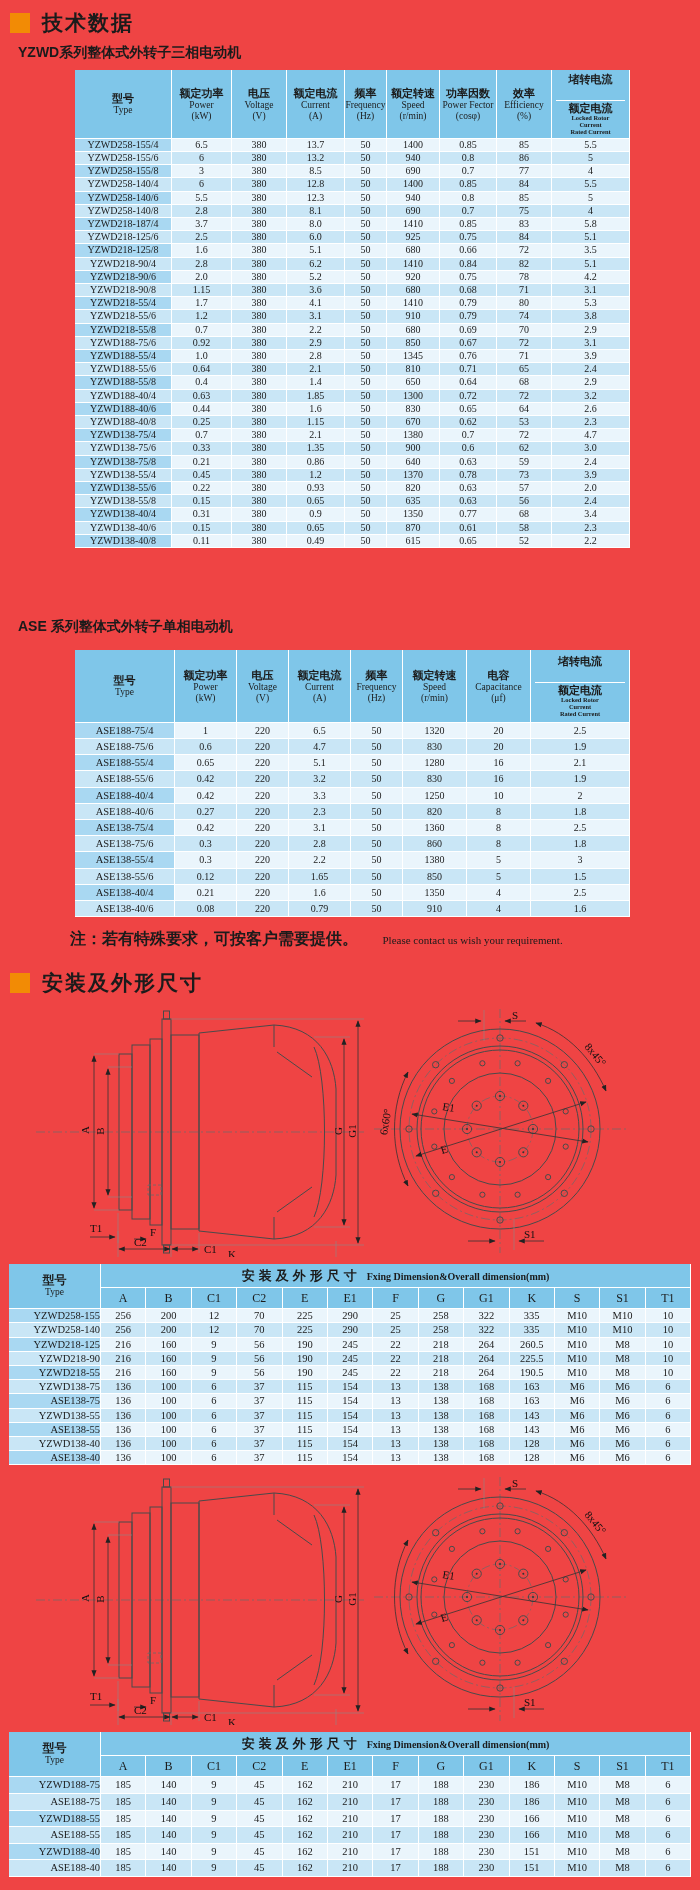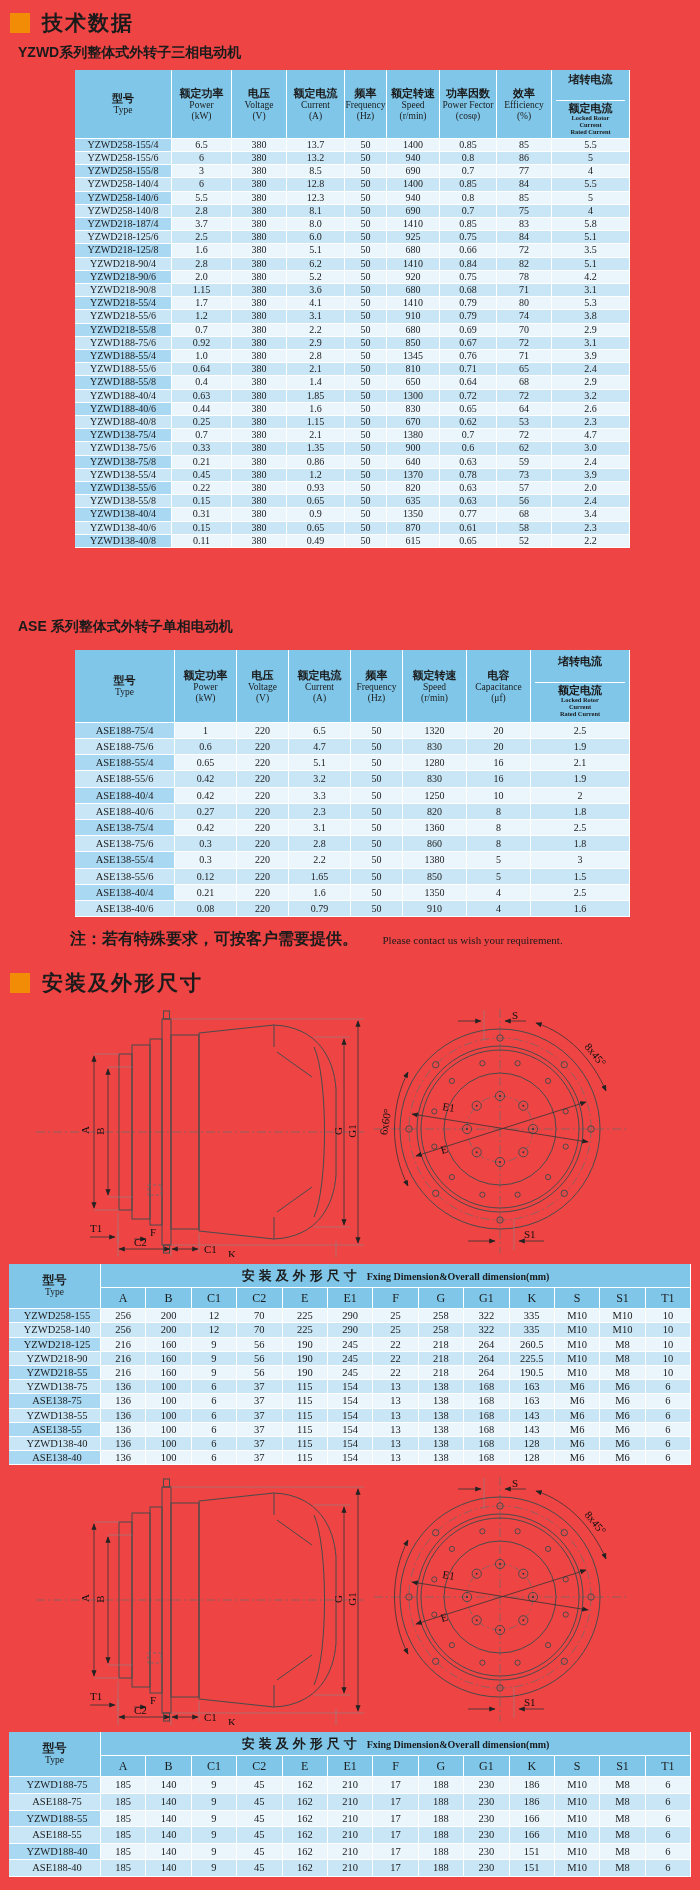--- a/index.html
+++ b/index.html
@@ -36,21 +36,21 @@
   .note{margin:12px 0 0 70px}
   .ncn{font-weight:bold;font-size:16px}
   .nen{font-family:"Liberation Serif","DejaVu Serif",serif;font-size:11px;margin-left:20px}
   .drawing{margin:10px 0 0 22px}
   .dim{width:682px;margin:3px 0 0 9px}
   .dim th.band{height:24px}
   .band-cn{font-size:13px;font-weight:bold;letter-spacing:4px}
   .band-en{font-size:10px;font-weight:bold;font-family:"Liberation Serif","DejaVu Serif",serif;margin-left:6px;letter-spacing:0}
   .dim th.letter{height:21px;font-family:"Liberation Serif","DejaVu Serif",serif;font-size:12px;font-weight:normal}
   .dim td{font-size:10.5px;height:13.2px;line-height:13.2px}
-  .dim td.tname{text-align:center;padding-left:5px;font-size:10.5px}
+  .dim td.tname{text-align:right;padding-left:5px;font-size:10.5px}
   #dim2 td{height:15.6px;line-height:15.6px}
   .dim-type-h .hcn{font-size:12px}
   
   .ln{fill:none;stroke:var(--line);stroke-width:1}
   .ln2{fill:none;stroke:#8a8a8a;stroke-width:.6}
   .cl{fill:none;stroke:#6a6a6a;stroke-width:.7;stroke-dasharray:9 3 2 3}
   .dsh{fill:none;stroke:#6a6a6a;stroke-width:.8;stroke-dasharray:3 2}
   .dim-l{fill:none;stroke:#333;stroke-width:.8}
   .dl{font-family:"Liberation Serif","DejaVu Serif",serif;font-size:11px;fill:#111}
   .dot{fill:#333;stroke:none}

